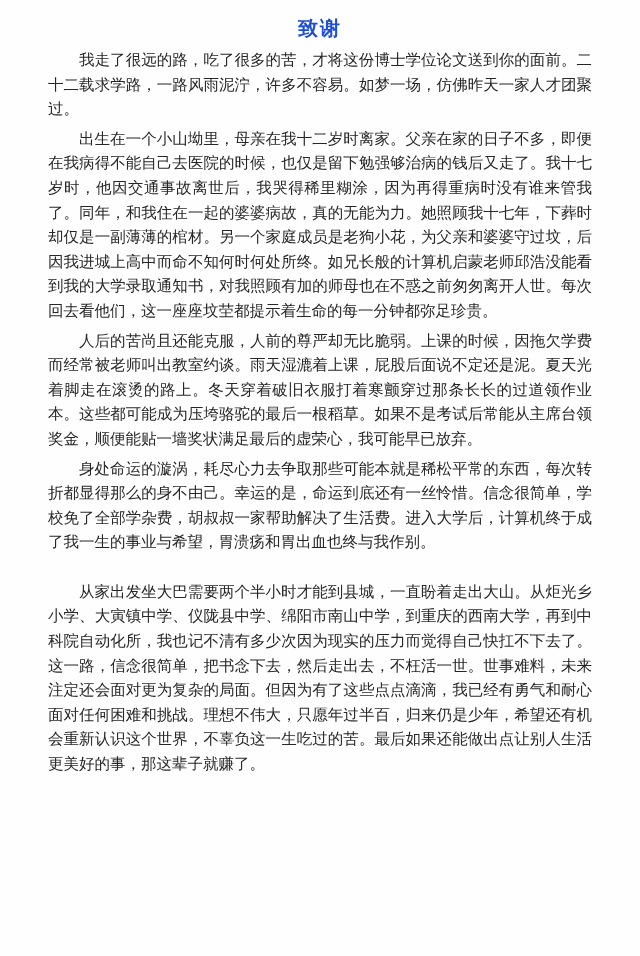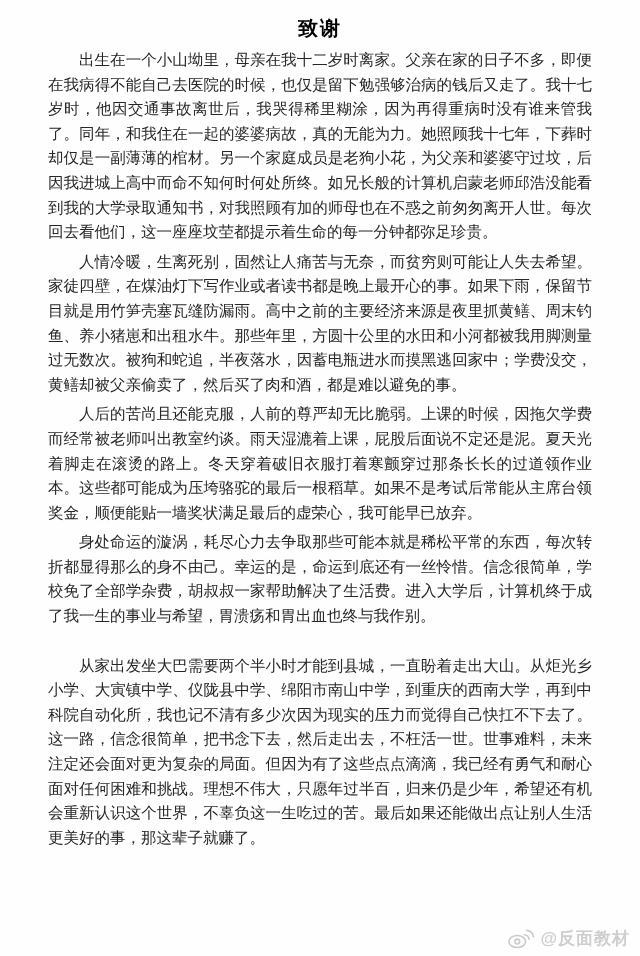--- a/index.html
+++ b/index.html
@@ -21,21 +21,21 @@
     box-sizing: border-box;
     padding: 14px 48px 0 48px;
   }
   .doc-title {
     text-align: center;
     font-size: 20px;
     font-weight: bold;
     line-height: 28px;
     letter-spacing: 2px;
     margin: 0 0 6px 0;
-    color: #000000;
+    color: #1d4ed8;
   }
   p.para {
     font-size: 15.5px;
     line-height: 24.6px;
     text-align: justify;
     text-indent: 2em;
     margin: 0 0 5px 0;
     color: #262626;
   }
   p.para.gap-before {
@@ -58,37 +58,26 @@
   .watermark .handle { font-weight: bold; opacity: 0.85; }
 </style>
 </head>
 <body>
 
 <div class="screen">
   <div class="page">
 
     <h1 class="doc-title">致谢</h1>
 
+    <p class="para">我走了很远的路，吃了很多的苦，才将这份博士学位论文送到你的面前。二十二载求学路，一路风雨泥泞，许多不容易。如梦一场，仿佛昨天一家人才团聚过。</p>
 
     <p class="para">出生在一个小山坳里，母亲在我十二岁时离家。父亲在家的日子不多，即便在我病得不能自己去医院的时候，也仅是留下勉强够治病的钱后又走了。我十七岁时，他因交通事故离世后，我哭得稀里糊涂，因为再得重病时没有谁来管我了。同年，和我住在一起的婆婆病故，真的无能为力。她照顾我十七年，下葬时却仅是一副薄薄的棺材。另一个家庭成员是老狗小花，为父亲和婆婆守过坟，后因我进城上高中而命不知何时何处所终。如兄长般的计算机启蒙老师邱浩没能看到我的大学录取通知书，对我照顾有加的师母也在不惑之前匆匆离开人世。每次回去看他们，这一座座坟茔都提示着生命的每一分钟都弥足珍贵。</p>
 
-    <p class="para">人情冷暖，生离死别，固然让人痛苦与无奈，而贫穷则可能让人失去希望。家徒四壁，在煤油灯下写作业或者读书都是晚上最开心的事。如果下雨，保留节目就是用竹笋壳塞瓦缝防漏雨。高中之前的主要经济来源是夜里抓黄鳝、周末钓鱼、养小猪崽和出租水牛。那些年里，方圆十公里的水田和小河都被我用脚测量过无数次。被狗和蛇追，半夜落水，因蓄电瓶进水而摸黑逃回家中；学费没交，黄鳝却被父亲偷卖了，然后买了肉和酒，都是难以避免的事。</p>
 
     <p class="para">人后的苦尚且还能克服，人前的尊严却无比脆弱。上课的时候，因拖欠学费而经常被老师叫出教室约谈。雨天湿漉着上课，屁股后面说不定还是泥。夏天光着脚走在滚烫的路上。冬天穿着破旧衣服打着寒颤穿过那条长长的过道领作业本。这些都可能成为压垮骆驼的最后一根稻草。如果不是考试后常能从主席台领奖金，顺便能贴一墙奖状满足最后的虚荣心，我可能早已放弃。</p>
 
     <p class="para">身处命运的漩涡，耗尽心力去争取那些可能本就是稀松平常的东西，每次转折都显得那么的身不由己。幸运的是，命运到底还有一丝怜惜。信念很简单，学校免了全部学杂费，胡叔叔一家帮助解决了生活费。进入大学后，计算机终于成了我一生的事业与希望，胃溃疡和胃出血也终与我作别。</p>
 
     <p class="para gap-before">从家出发坐大巴需要两个半小时才能到县城，一直盼着走出大山。从炬光乡小学、大寅镇中学、仪陇县中学、绵阳市南山中学，到重庆的西南大学，再到中科院自动化所，我也记不清有多少次因为现实的压力而觉得自己快扛不下去了。这一路，信念很简单，把书念下去，然后走出去，不枉活一世。世事难料，未来注定还会面对更为复杂的局面。但因为有了这些点点滴滴，我已经有勇气和耐心面对任何困难和挑战。理想不伟大，只愿年过半百，归来仍是少年，希望还有机会重新认识这个世界，不辜负这一生吃过的苦。最后如果还能做出点让别人生活更美好的事，那这辈子就赚了。</p>
 
   </div>
 
-  <div class="watermark">
-    <span>
-      <svg width="28" height="24" viewBox="0 0 30 24" fill="none" stroke="#c6c6c6" stroke-width="1.7" stroke-linecap="round">
-        <ellipse cx="11" cy="15.8" rx="9" ry="6.4"></ellipse>
-        <circle cx="11" cy="15.8" r="2.6"></circle>
-        <path d="M18.5 8.6 c2.8 0.2 4.8 2.1 5.2 4.8"></path>
-        <path d="M21 3.8 c4 0.5 6.8 3.3 7.3 7.1"></path>
-      </svg>
-    </span>
-    <span class="handle">@反面教材</span>
-  </div>
 </div>
 
 </body></html>

